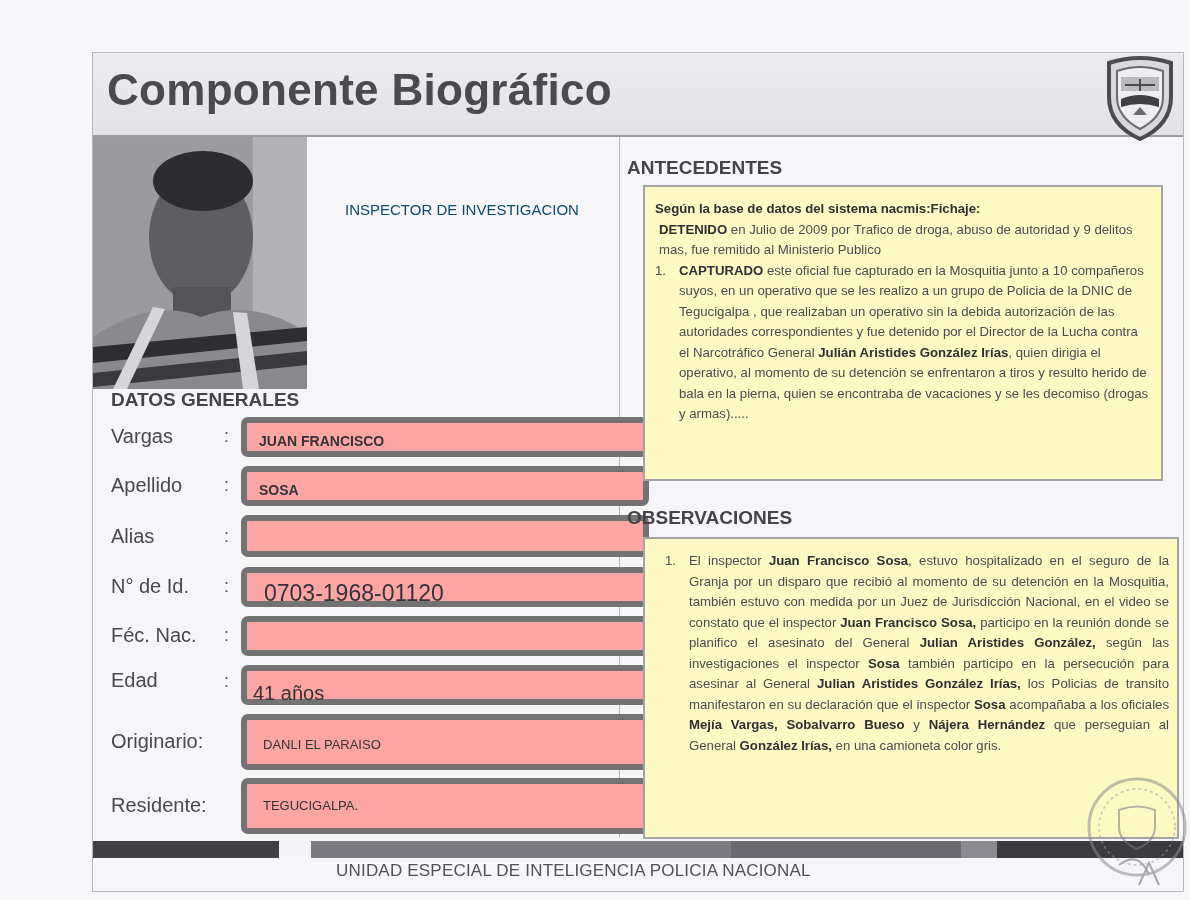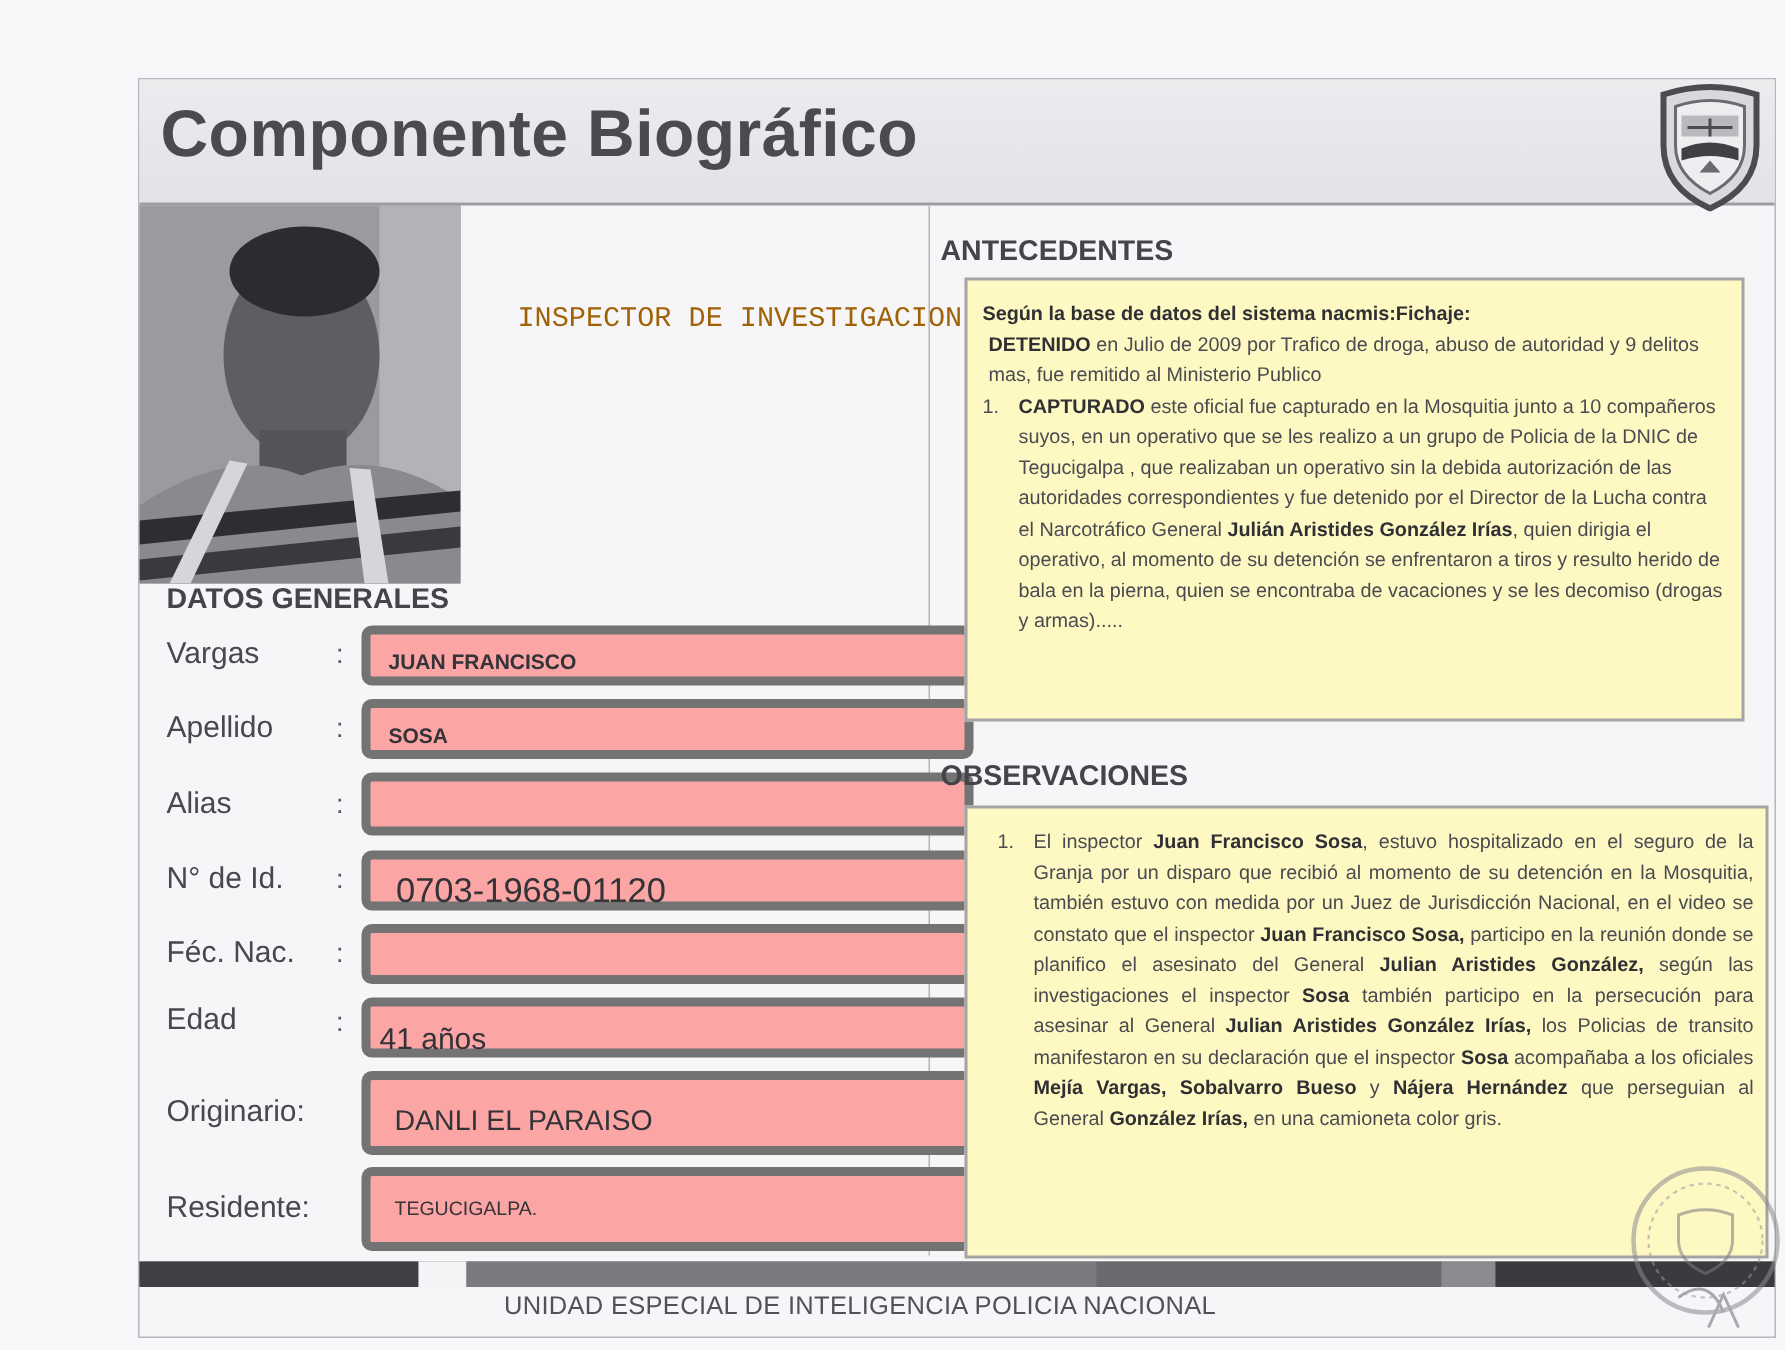--- a/index.html
+++ b/index.html
@@ -24,21 +24,21 @@
     font-size: 44px; font-weight: bold; color: #4a4a4f; letter-spacing: 0.3px;
   }
   .crest {
     position: absolute; right: 6px; top: 2px; width: 74px; height: 86px;
   }
   .photo {
     position: absolute; left: 0; top: 84px; width: 214px; height: 252px;
     background: #8f8f93; overflow: hidden;
   }
   .rank {
-    position: absolute; left: 252px; top: 148px; font-size: 19px; color: #a16207; font-family: Liberation Mono, monospace;
+    position: absolute; left: 252px; top: 148px; font-size: 15px; color: #0c4a6e;
   }
   .divider-v {
     position: absolute; left: 526px; top: 84px; width: 1px; height: 700px; background: #b4b4b8;
   }
   .section-title {
     position: absolute; font-weight: bold; color: #444449; font-size: 19px;
   }
   .field-row { position: absolute; left: 18px; width: 500px; height: 44px; }
   .field-label {
     position: absolute; left: 0; top: 8px; font-size: 20px; color: #48484d;
@@ -152,21 +152,21 @@
     <span class="field-label" style="top:4px;">Edad</span>
     <span class="field-colon" style="top:6px;">:</span>
     <div class="field-box">
       <span class="field-value" style="left:6px; top:11px; font-size:20px;">41 años</span>
     </div>
   </div>
 
   <div class="field-row" style="top:661px; height:56px;">
     <span class="field-label" style="top:16px;">Originario:</span>
     <div class="field-box" style="height:56px;">
-      <span class="field-value" style="left:16px; top:17px; font-size:19px;">DANLI EL PARAISO</span>
+      <span class="field-value" style="left:16px; top:17px; font-size:13px;">DANLI EL PARAISO</span>
     </div>
   </div>
 
   <div class="field-row" style="top:725px; height:56px;">
     <span class="field-label" style="top:16px;">Residente:</span>
     <div class="field-box" style="height:56px;">
       <span class="field-value" style="left:16px; top:14px; font-size:13px;">TEGUCIGALPA.</span>
     </div>
   </div>
 

